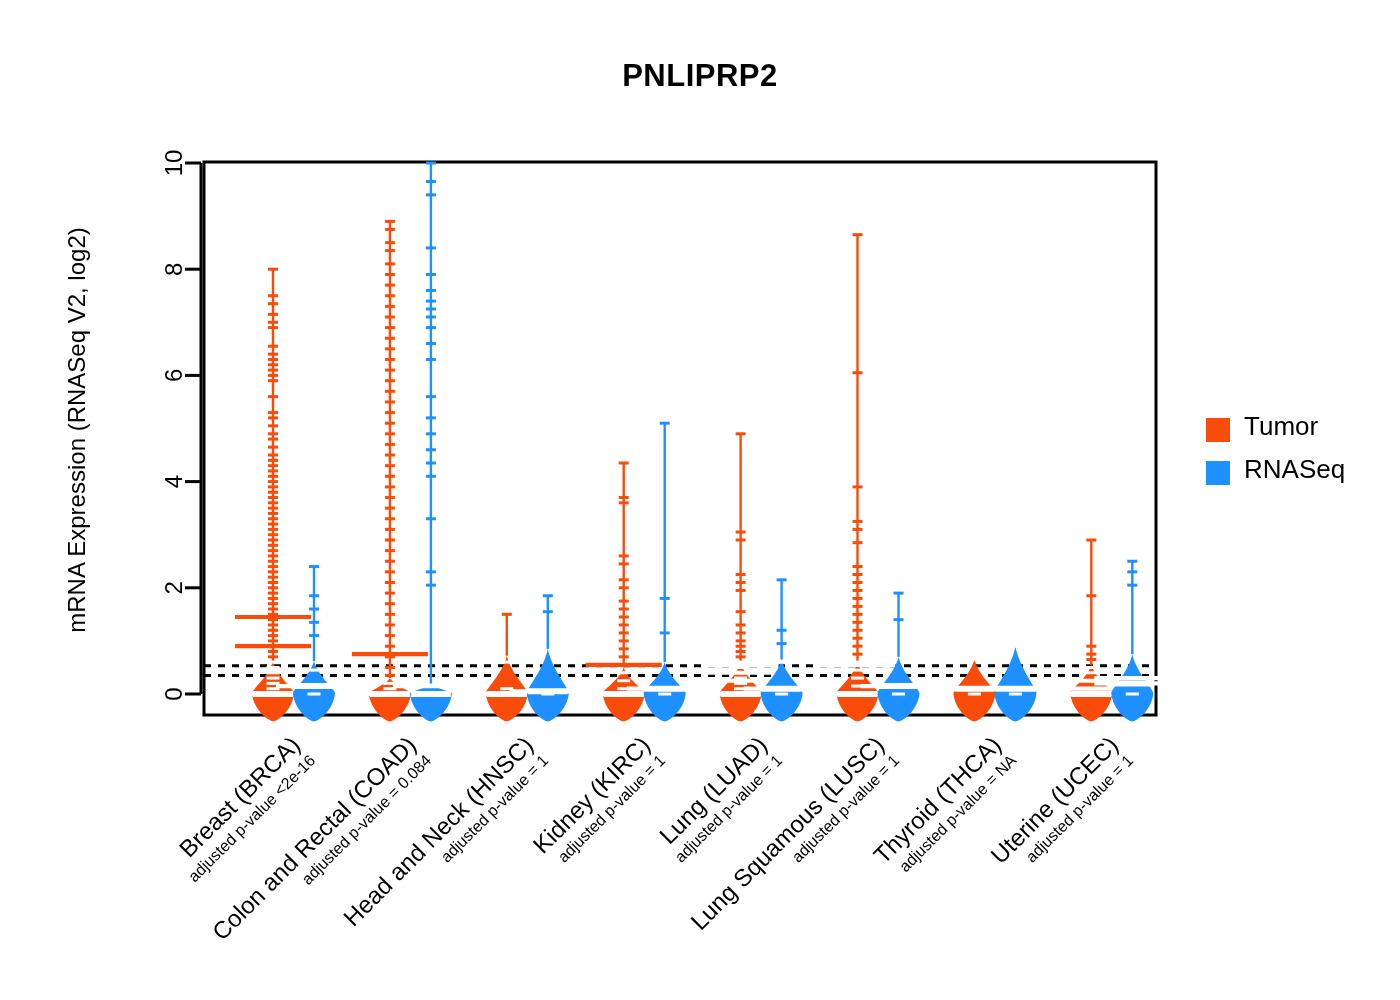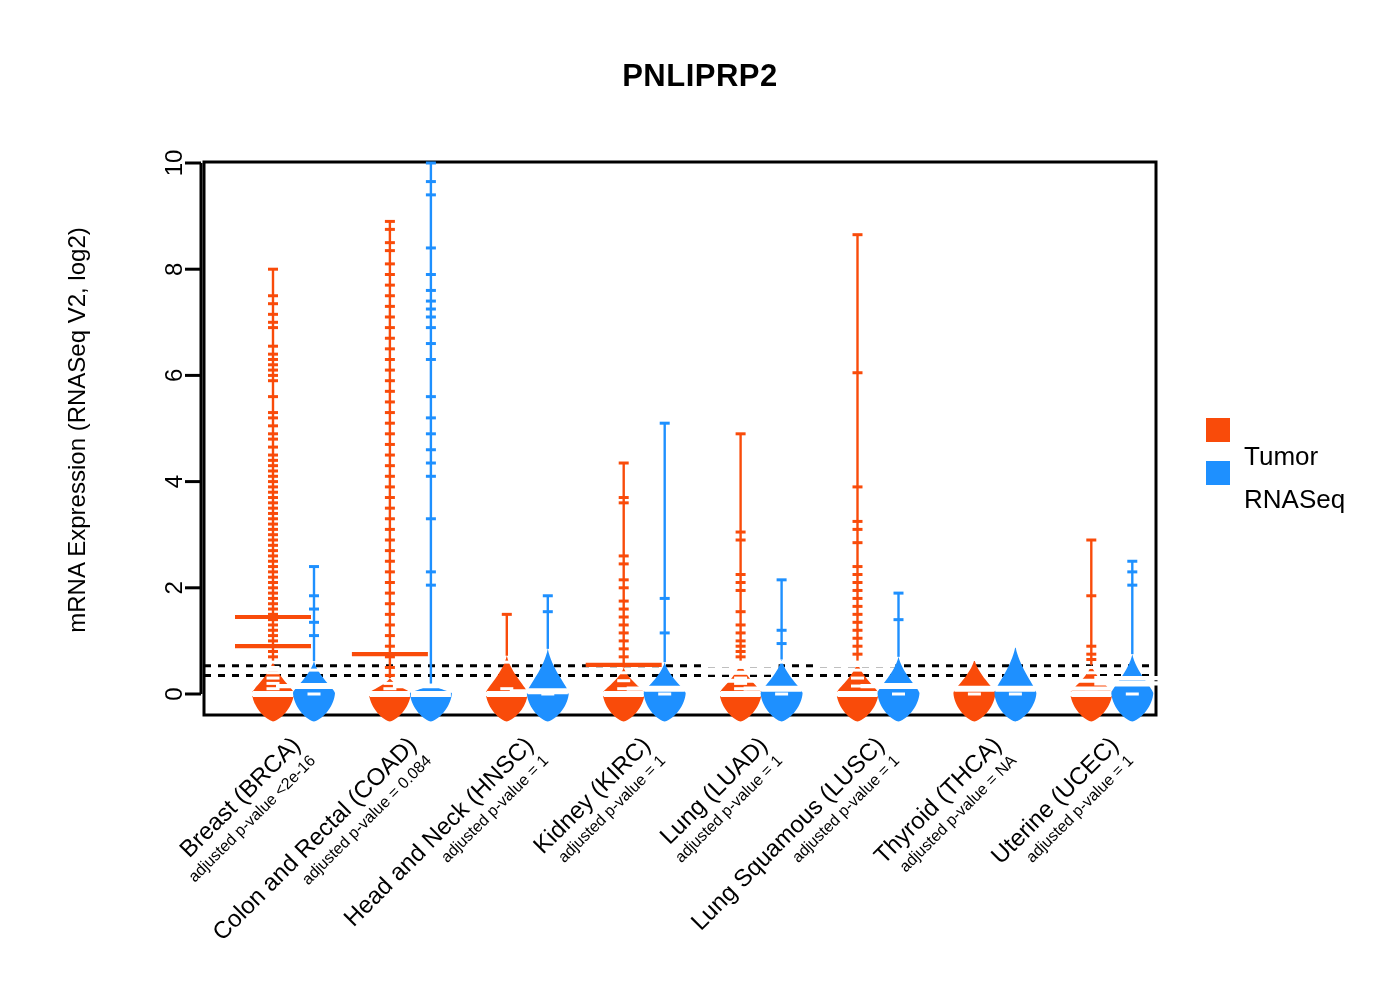--- a/index.html
+++ b/index.html
@@ -52,21 +52,20 @@
     font-size: 24px;
     color: #000;
     transform-origin: 50% 50%;
     white-space: nowrap;
   }
   .legend-label {
     position: absolute;
     font-size: 26px;
     color: #000;
     white-space: nowrap;
-    margin-top: 30px;
   }
   .legend-swatch {
     position: absolute;
     width: 24px;
     height: 24px;
   }
   .xgrouplabel {
     position: absolute;
     white-space: nowrap;
     transform-origin: 0 50%;

